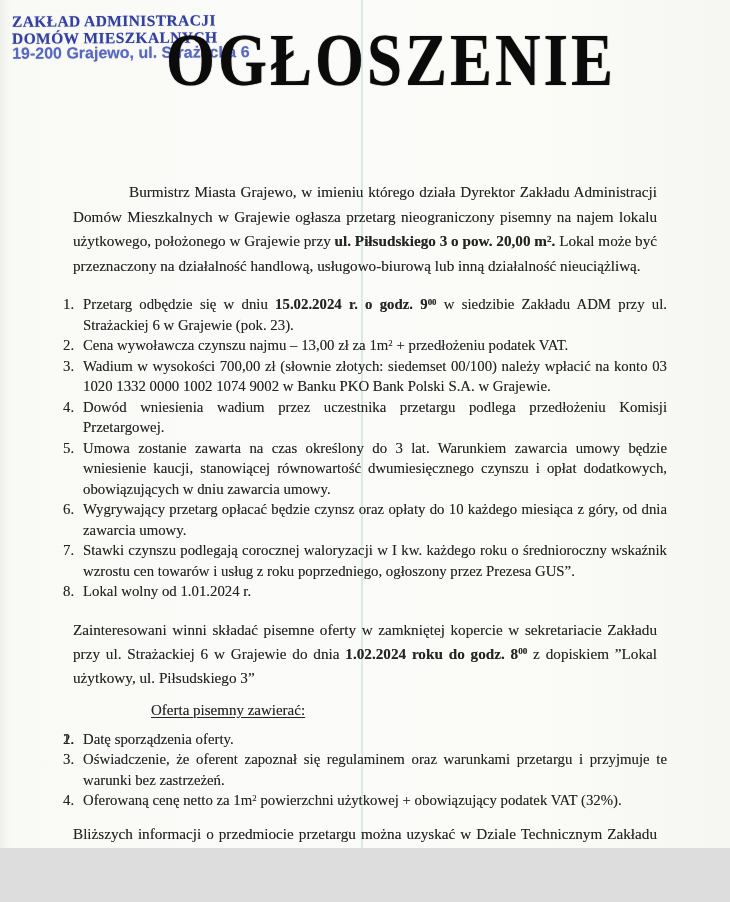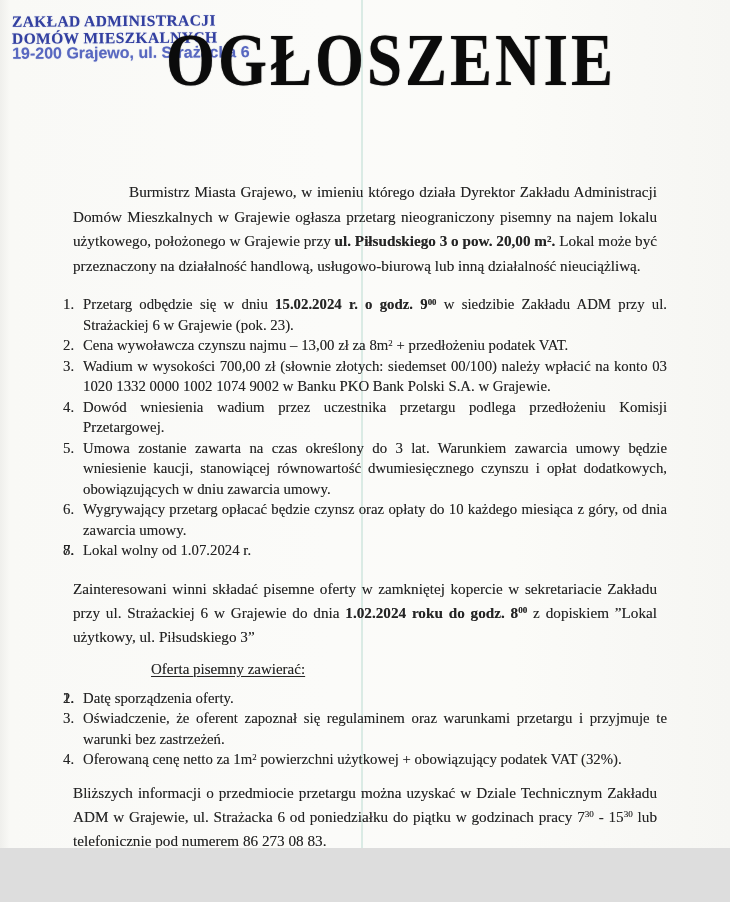--- a/index.html
+++ b/index.html
@@ -79,33 +79,33 @@
   <h1 class="title">OGŁOSZENIE</h1>
 
   <div class="content">
 
     <p class="para intro"><span>Burmistrz Miasta Grajewo, w imieniu którego działa Dyrektor Zakładu Administracji Domów Mieszkalnych w Grajewie ogłasza przetarg nieograniczony pisemny na najem lokalu użytkowego, położonego w Grajewie przy </span><span class="b"><span>ul. Piłsudskiego 3 o pow. 20,00 m</span><sup>2</sup><span>.</span></span><span> Lokal może być przeznaczony na działalność handlową, usługowo-biurową lub inną działalność nieuciążliwą.</span></p>
 
     <div class="list">
 
       <div class="li"><span class="num">1.</span><span>Przetarg odbędzie się w dniu </span><span class="b"><span>15.02.2024 r. o godz. 9</span><sup>00</sup></span><span> w siedzibie Zakładu ADM przy ul. Strażackiej 6 w Grajewie (pok. 23).</span></div>
 
-      <div class="li"><span class="num">2.</span><span>Cena wywoławcza czynszu najmu – 13,00 zł za 8m</span><sup>2</sup><span> + przedłożeniu podatek VAT.</span></div>
+      <div class="li"><span class="num">2.</span><span>Cena wywoławcza czynszu najmu – 13,00 zł za 1m</span><sup>2</sup><span> + przedłożeniu podatek VAT.</span></div>
 
       <div class="li"><span class="num">3.</span><span>Wadium w wysokości 700,00 zł (słownie złotych: siedemset 00/100) należy wpłacić na konto 03 1020 1332 0000 1002 1074 9002 w Banku PKO Bank Polski S.A. w Grajewie.</span></div>
 
       <div class="li"><span class="num">4.</span><span>Dowód wniesienia wadium przez uczestnika przetargu podlega przedłożeniu Komisji Przetargowej.</span></div>
 
       <div class="li"><span class="num">5.</span><span>Umowa zostanie zawarta na czas określony do 3 lat. Warunkiem zawarcia umowy będzie wniesienie kaucji, stanowiącej równowartość dwumiesięcznego czynszu i opłat dodatkowych, obowiązujących w dniu zawarcia umowy.</span></div>
 
       <div class="li"><span class="num">6.</span><span>Wygrywający przetarg opłacać będzie czynsz oraz opłaty do 10 każdego miesiąca z góry, od dnia zawarcia umowy.</span></div>
 
-      <div class="li"><span class="num">7.</span></div>
+      <div class="li"><span class="num">7.</span><span>Stawki czynszu podlegają corocznej waloryzacji w I kw. każdego roku o średnioroczny wskaźnik wzrostu cen towarów i usług z roku poprzedniego, ogłoszony przez Prezesa GUS”.</span></div>
 
-      <div class="li"><span class="num">8.</span><span>Lokal wolny od 1.07.2024 r.</span></div>
+      <div class="li"><span class="num">8.</span><span>Lokal wolny od 1.01.2024 r.</span></div>
 
     </div>
 
     <p class="para submission"><span>Zainteresowani winni składać pisemne oferty w zamkniętej kopercie w sekretariacie Zakładu przy ul. Strażackiej 6 w Grajewie do dnia </span><span class="b"><span>1.02.2024 roku do godz. 8</span><sup>00</sup></span><span> z dopiskiem ”Lokal użytkowy, ul. Piłsudskiego 3”</span></p>
 
     <p class="offer-heading">Oferta pisemny zawierać:</p>
 
     <div class="list list2">
 
       <div class="li"><span class="num">1.</span></div>

